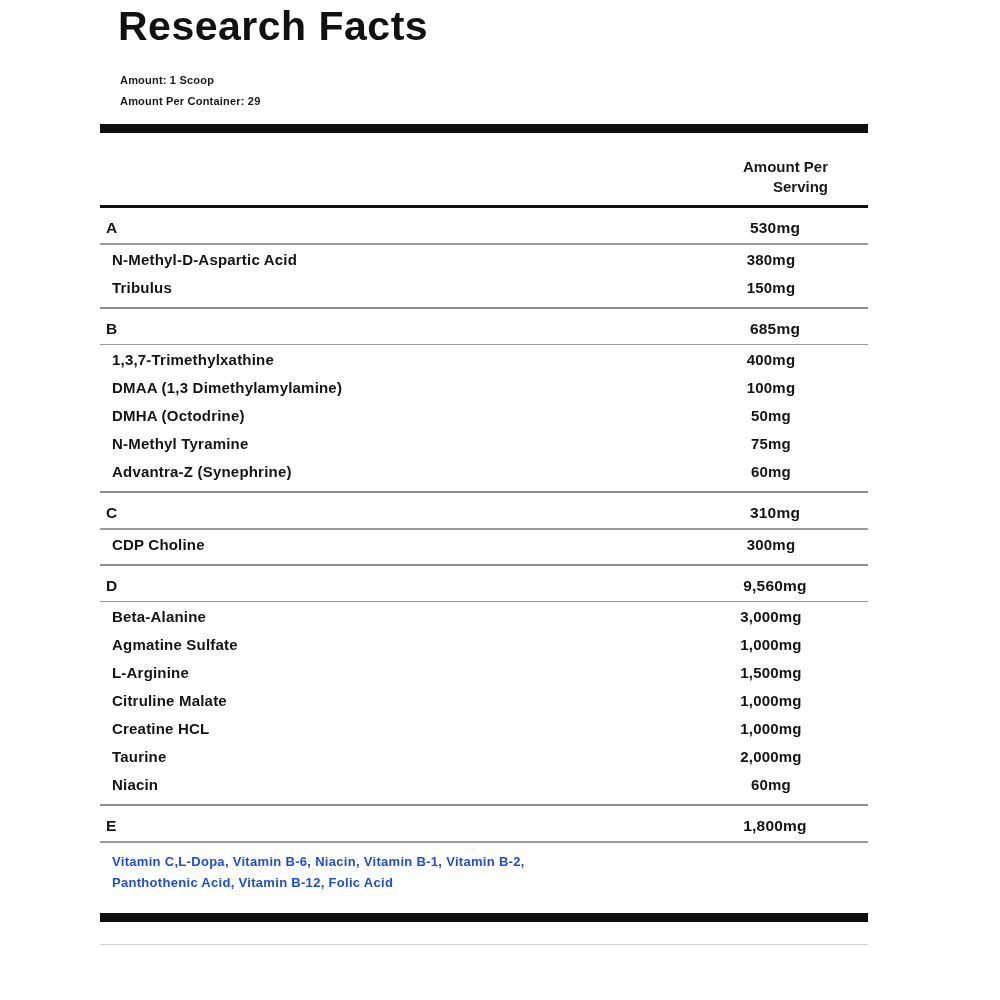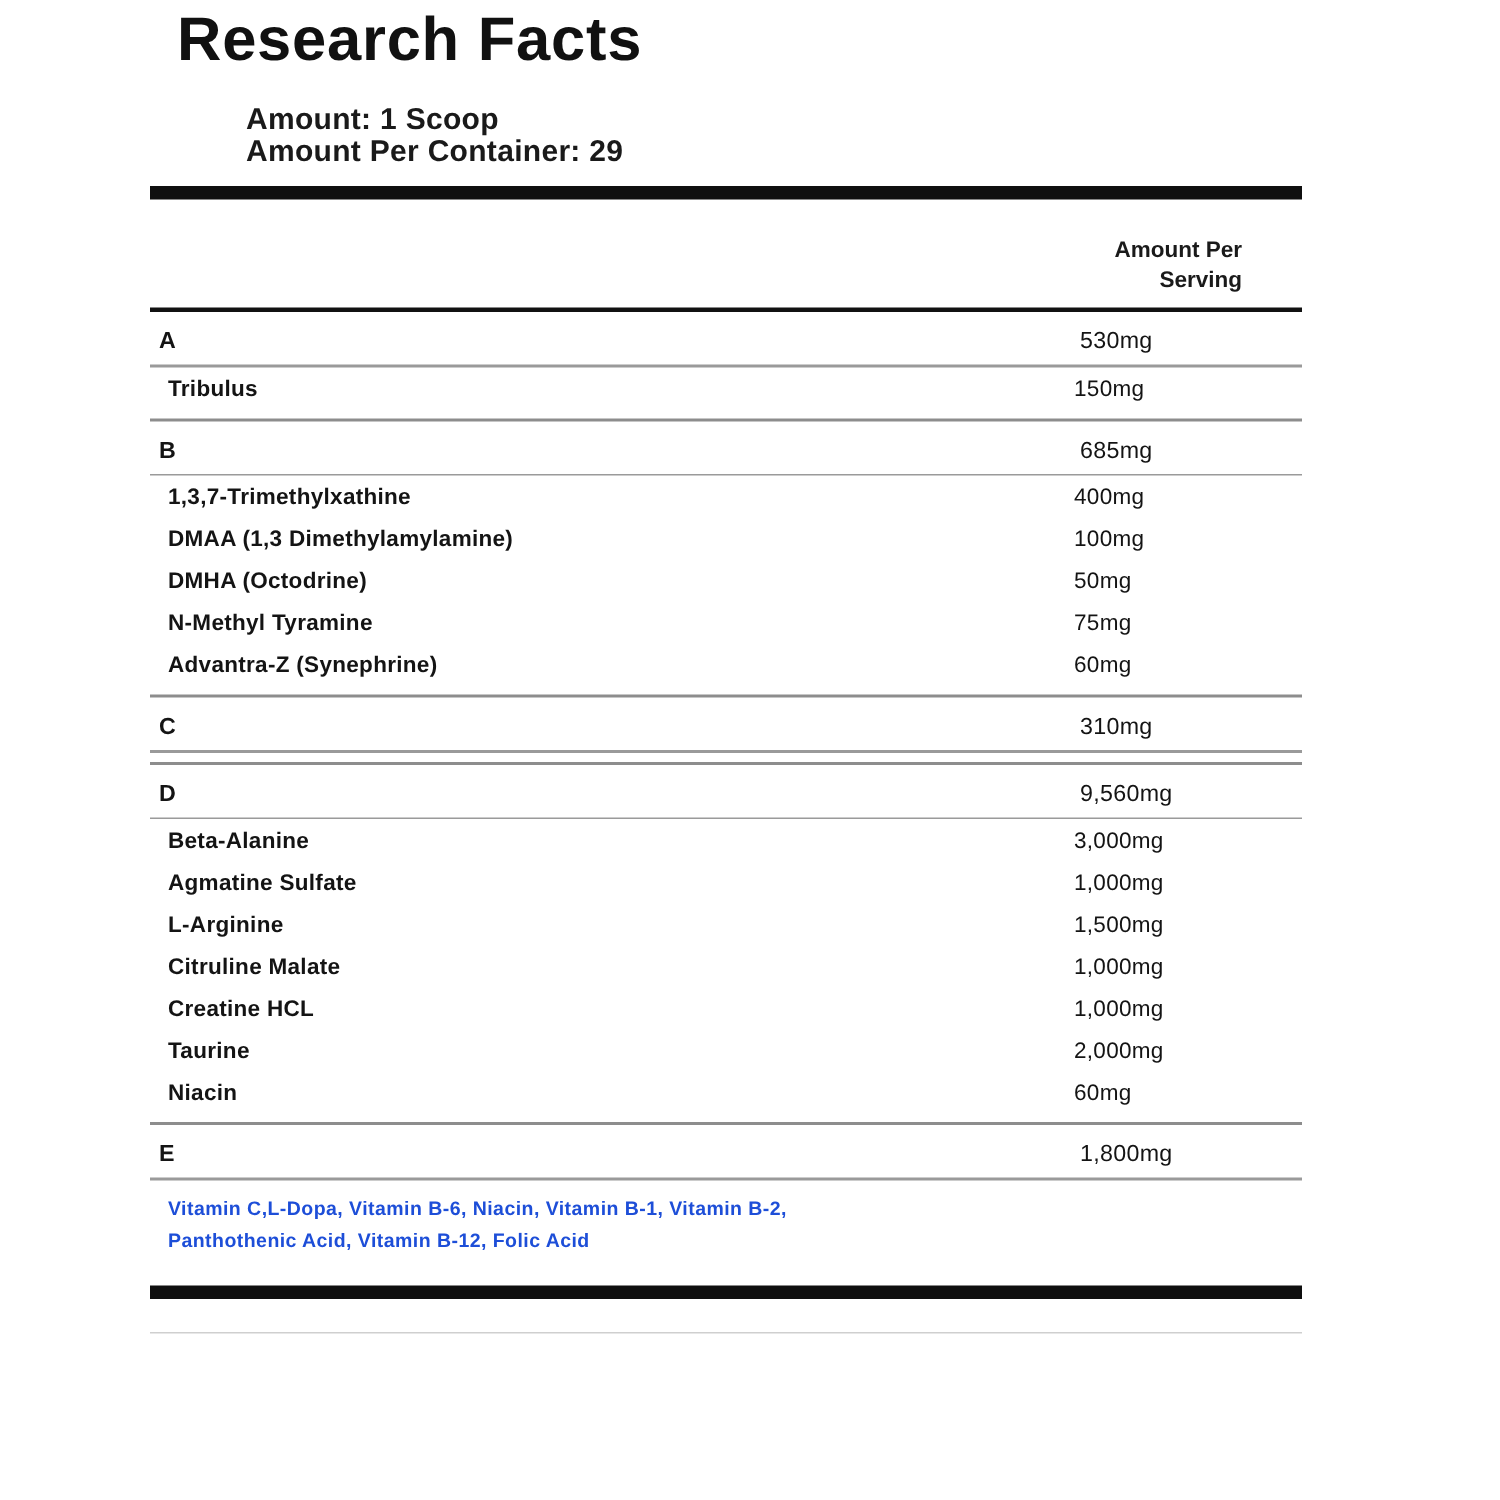--- a/index.html
+++ b/index.html
@@ -27,26 +27,25 @@
     font-size: 41px;
     font-weight: 700;
     letter-spacing: 0.5px;
     line-height: 48px;
     color: #111111;
   }
   .meta {
     position: absolute;
     left: 120px;
     top: 70px;
-    font-size: 20px;
+    font-size: 11px;
     font-weight: 700;
     line-height: 21px;
     letter-spacing: 0.2px;
     color: #1a1a1a;
-    margin-left: 44px;
   }
   .meta div {
     white-space: nowrap;
   }
   .sheet {
     position: absolute;
     left: 100px;
     top: 124px;
     width: 768px;
   }
@@ -91,24 +90,24 @@
     padding: 6px 0 5px 0;
   }
   .row .name {
     font-size: 15px;
     font-weight: 700;
     letter-spacing: 0.2px;
     color: #141414;
   }
   .row .val {
     font-size: 15px;
-    font-weight: 400;
+    font-weight: 700;
     letter-spacing: 0.2px;
     color: #141414;
-    text-align: left;
+    text-align: center;
     min-width: 110px;
   }
   .group-head .name,
   .group-head .val {
     font-size: 15.5px;
   }
   .group-head {
     padding: 7px 0 6px 0;
   }
   .group-head .name {
@@ -171,20 +170,24 @@
 
     <div class="rule-med"></div>
 
     <div class="block">
       <div class="row group-head">
         <span class="name">A</span>
         <span class="val">530mg</span>
       </div>
       <div class="rule-thin"></div>
       <div class="row sub">
+        <span class="name">N-Methyl-D-Aspartic Acid</span>
+        <span class="val">380mg</span>
+      </div>
+      <div class="row sub">
         <span class="name">Tribulus</span>
         <span class="val">150mg</span>
       </div>
     </div>
 
     <div class="rule-gray"></div>
 
     <div class="block">
       <div class="row group-head">
         <span class="name">B</span>
@@ -214,20 +217,24 @@
     </div>
 
     <div class="rule-gray"></div>
 
     <div class="block">
       <div class="row group-head">
         <span class="name">C</span>
         <span class="val">310mg</span>
       </div>
       <div class="rule-thin"></div>
+      <div class="row sub">
+        <span class="name">CDP Choline</span>
+        <span class="val">300mg</span>
+      </div>
     </div>
 
     <div class="rule-gray"></div>
 
     <div class="block">
       <div class="row group-head">
         <span class="name">D</span>
         <span class="val">9,560mg</span>
       </div>
       <div class="rule-thin"></div>

